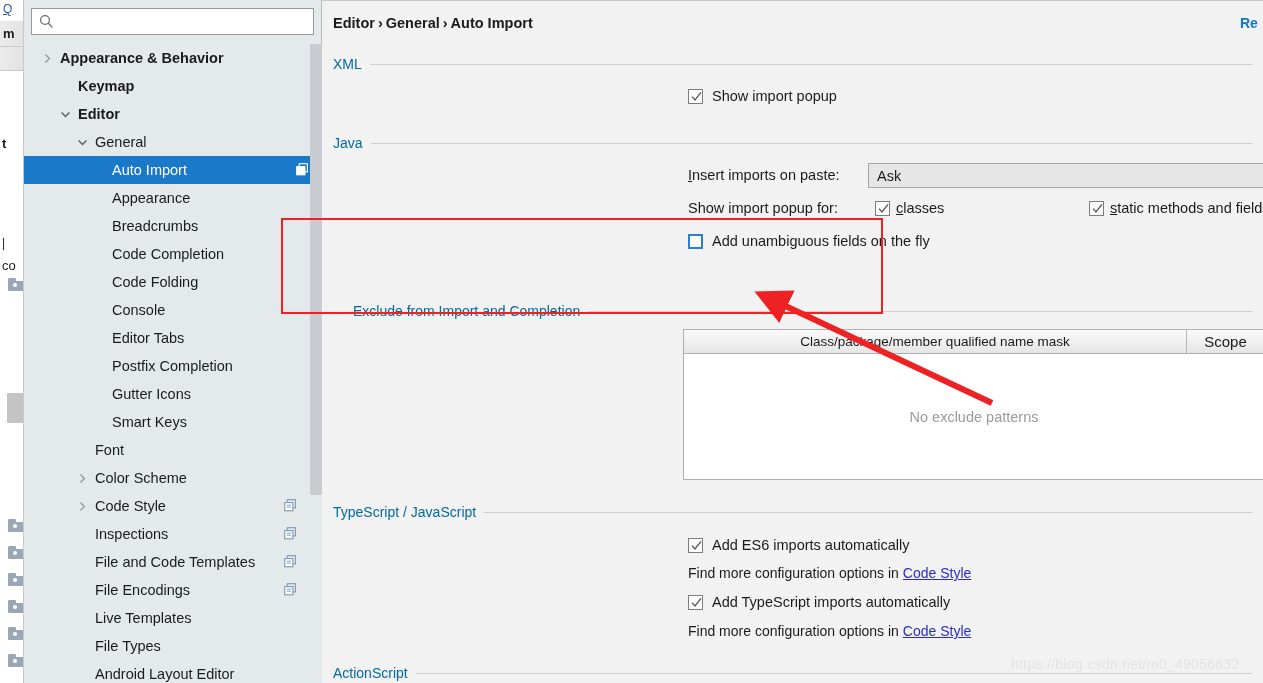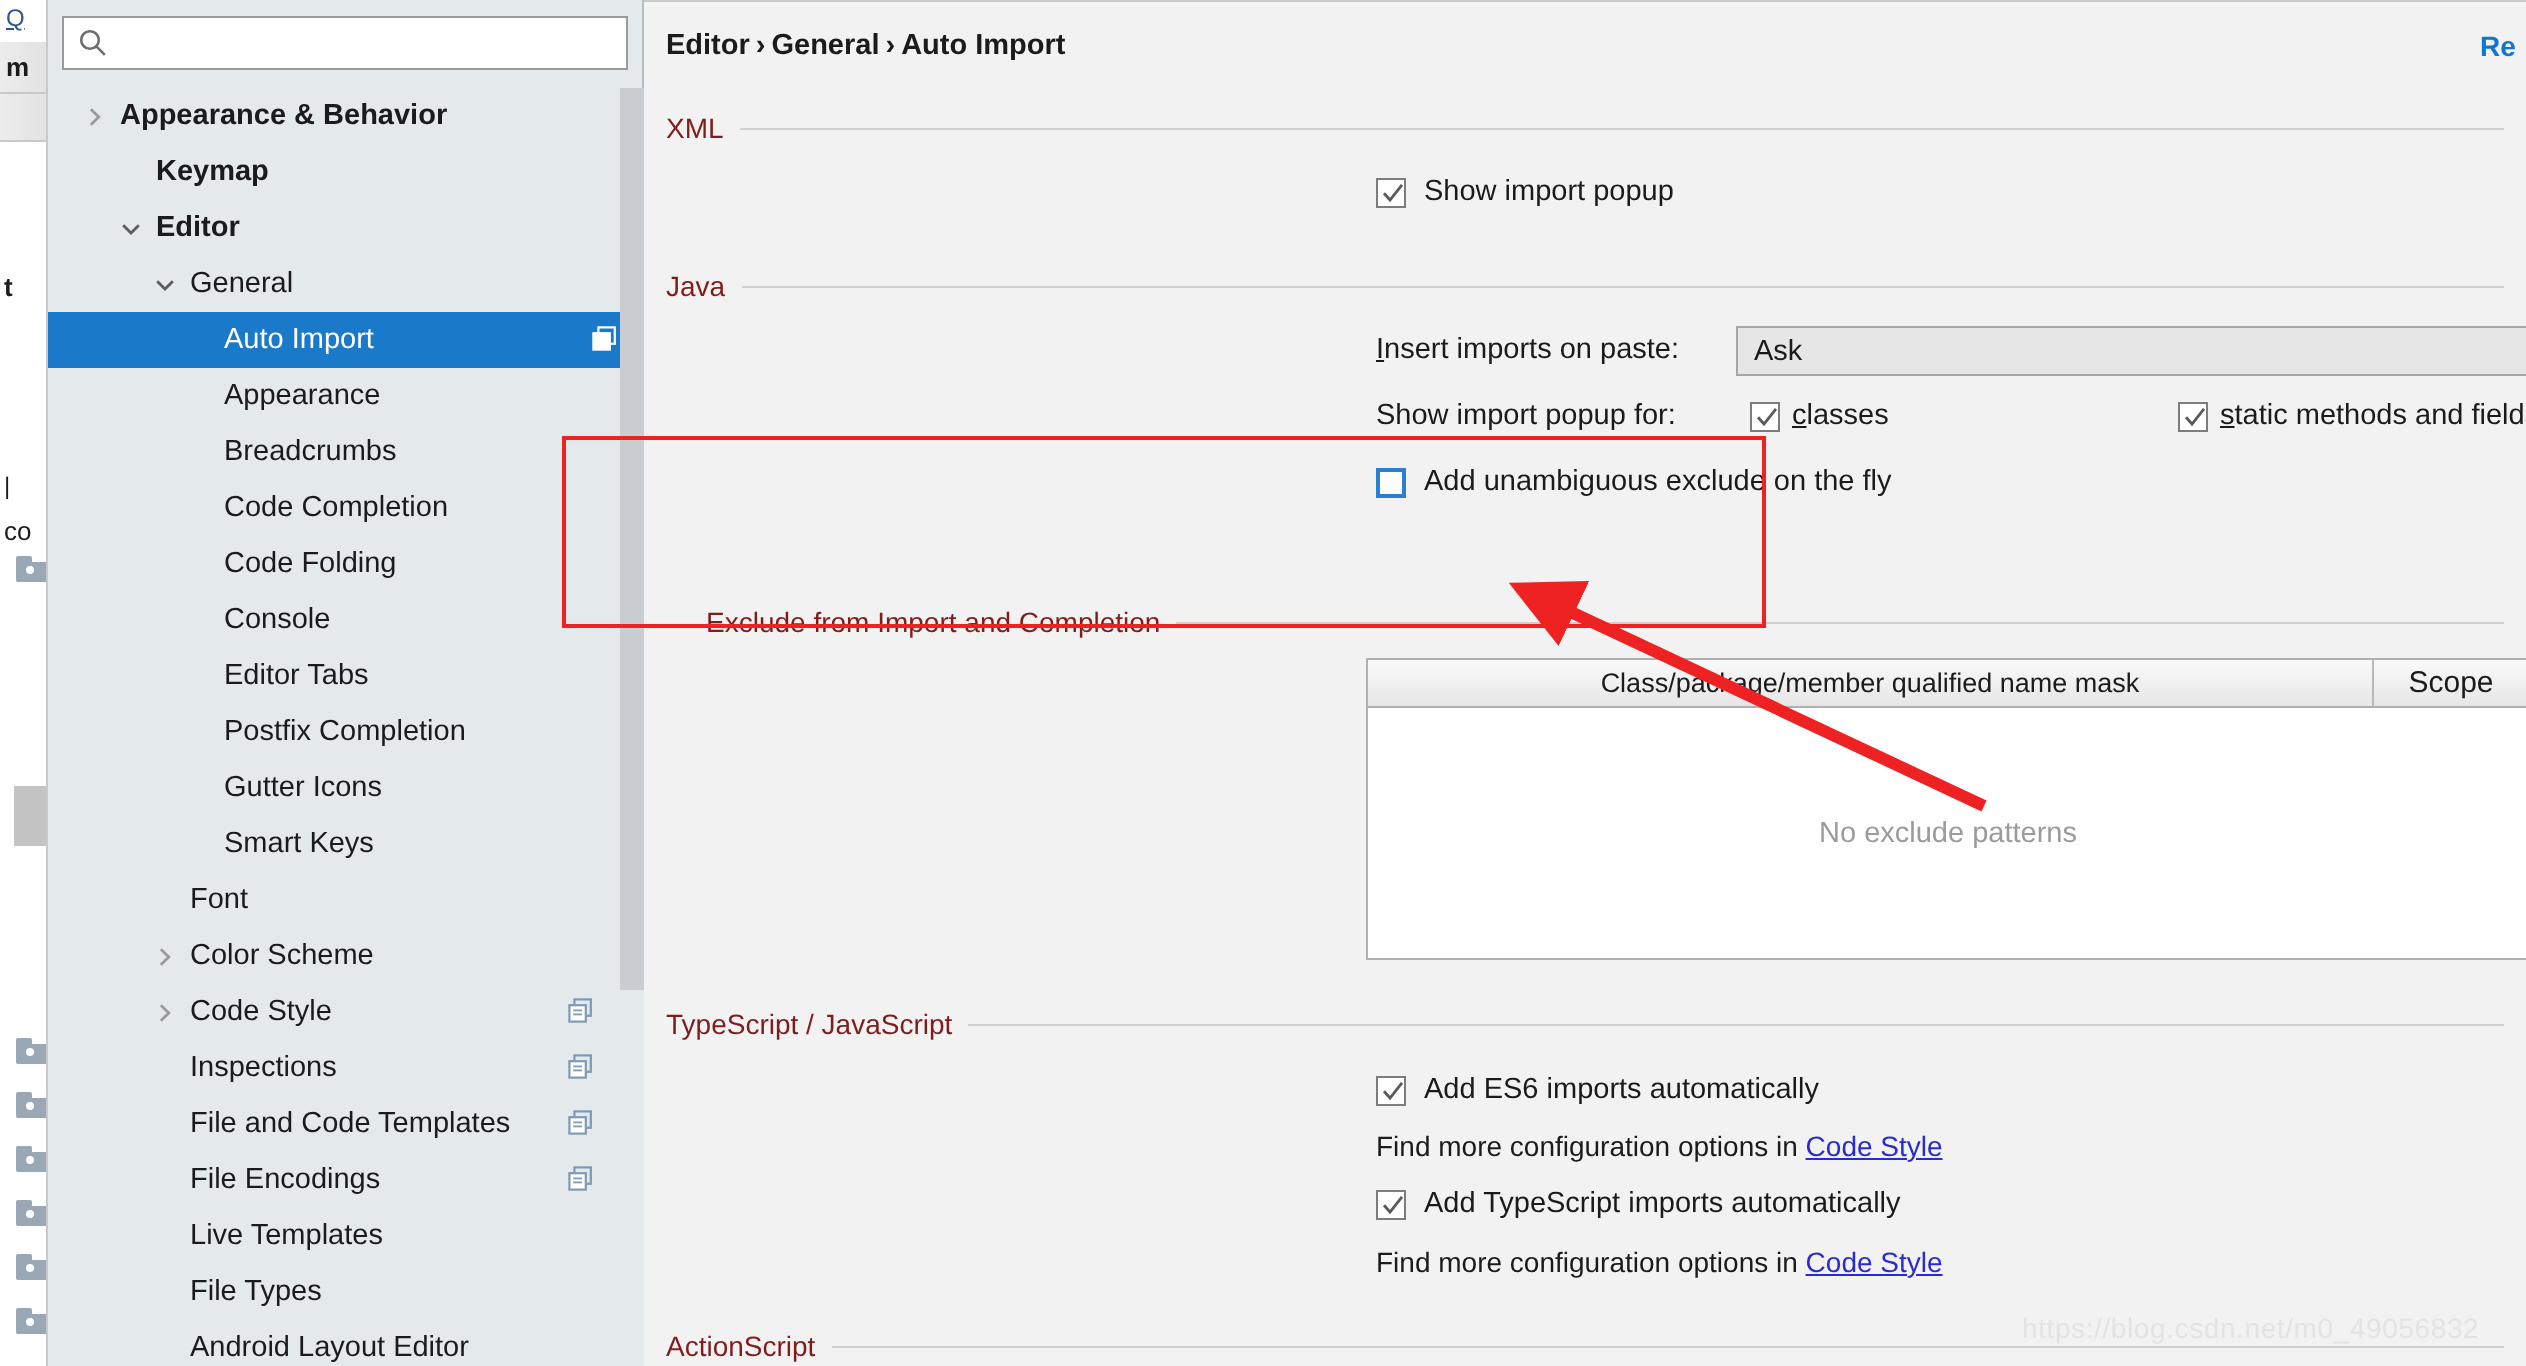--- a/index.html
+++ b/index.html
@@ -146,21 +146,21 @@
     font-size: 14px; font-weight: bold; color: #1177cc;
     white-space: nowrap; cursor: pointer;
   }
 
   .sec {
     position: absolute; left: 0;
     width: 941px; height: 18px;
     display: flex; align-items: center;
   }
   .sec-label {
-    font-size: 14px; color: #7f1d1d;
+    font-size: 14px; color: #0369a1;
     padding-left: 11px; padding-right: 8px;
     white-space: nowrap;
   }
   .sec-line { flex: 1 1 auto; height: 1px; background: #cfcfcf; margin-right: 11px; }
 
   .cb-row {
     position: absolute;
     display: flex; align-items: center;
     font-size: 14.5px; color: #1b1b1b;
     white-space: nowrap;
@@ -516,21 +516,21 @@
       <span class="cbox" style="margin-right:6px;">
         <svg width="13" height="13" viewBox="0 0 13 13">
             <polyline points="2,6.6 5,10 11,2.4" fill="none" stroke="#5a5a5a" stroke-width="1.4"></polyline>
           </svg>
       </span>
       <span class="cb-text"><u>s</u><span>tatic methods and fields</span></span>
     </div>
 
     <div class="cb-row" style="left:366px; top:233px;">
       <span class="cbox focus"></span>
-      <span class="cb-text">Add unambiguous exclude on the fly</span>
+      <span class="cb-text">Add unambiguous fields on the fly</span>
     </div>
 
 
     <div class="sec" style="top:302px;">
       <span class="sec-label" style="padding-left:31px;">Exclude from Import and Completion</span>
       <span class="sec-line"></span>
     </div>
 
     <div id="excl-table">
       <div id="excl-header">

